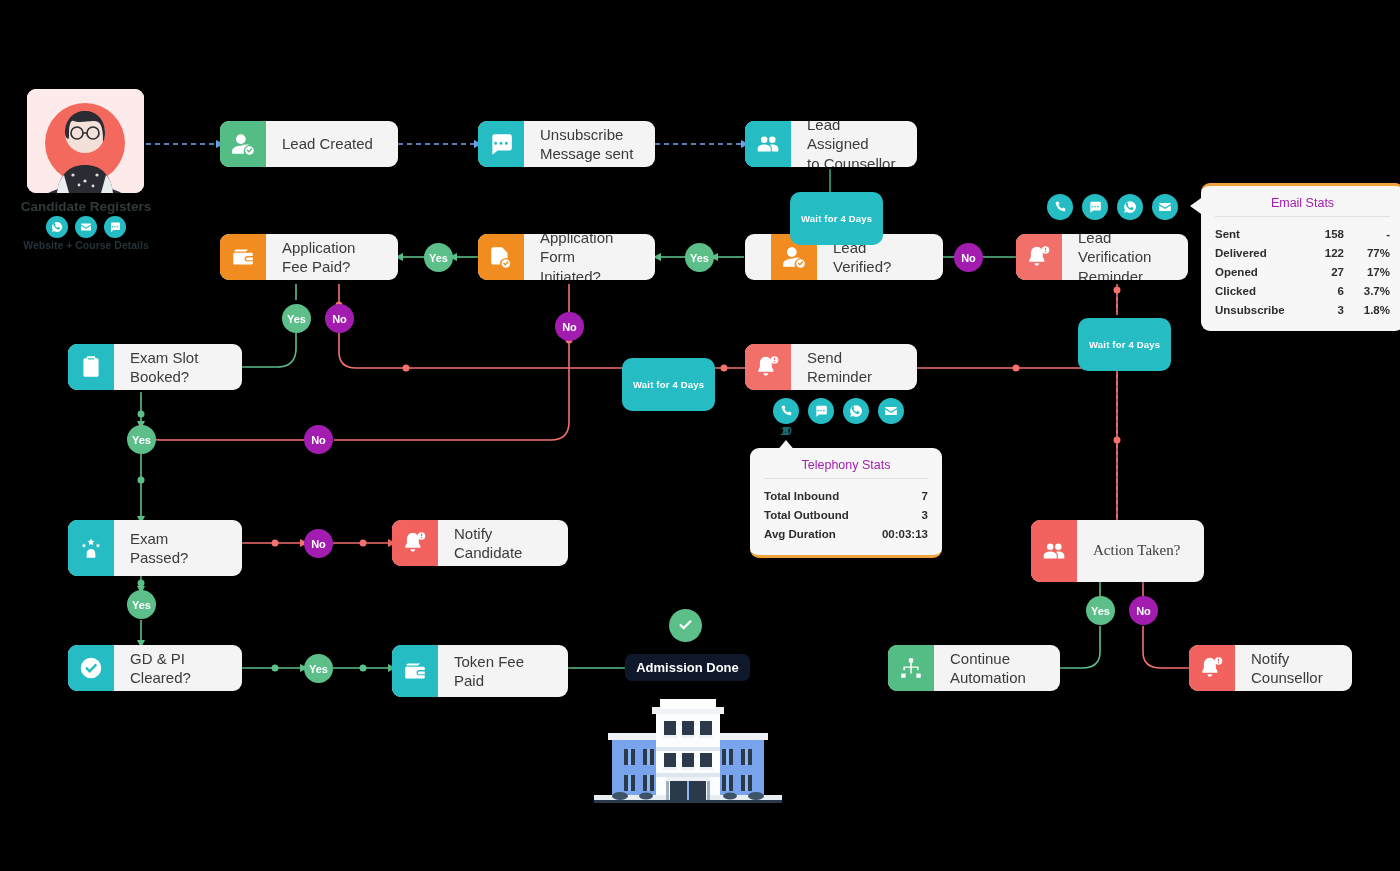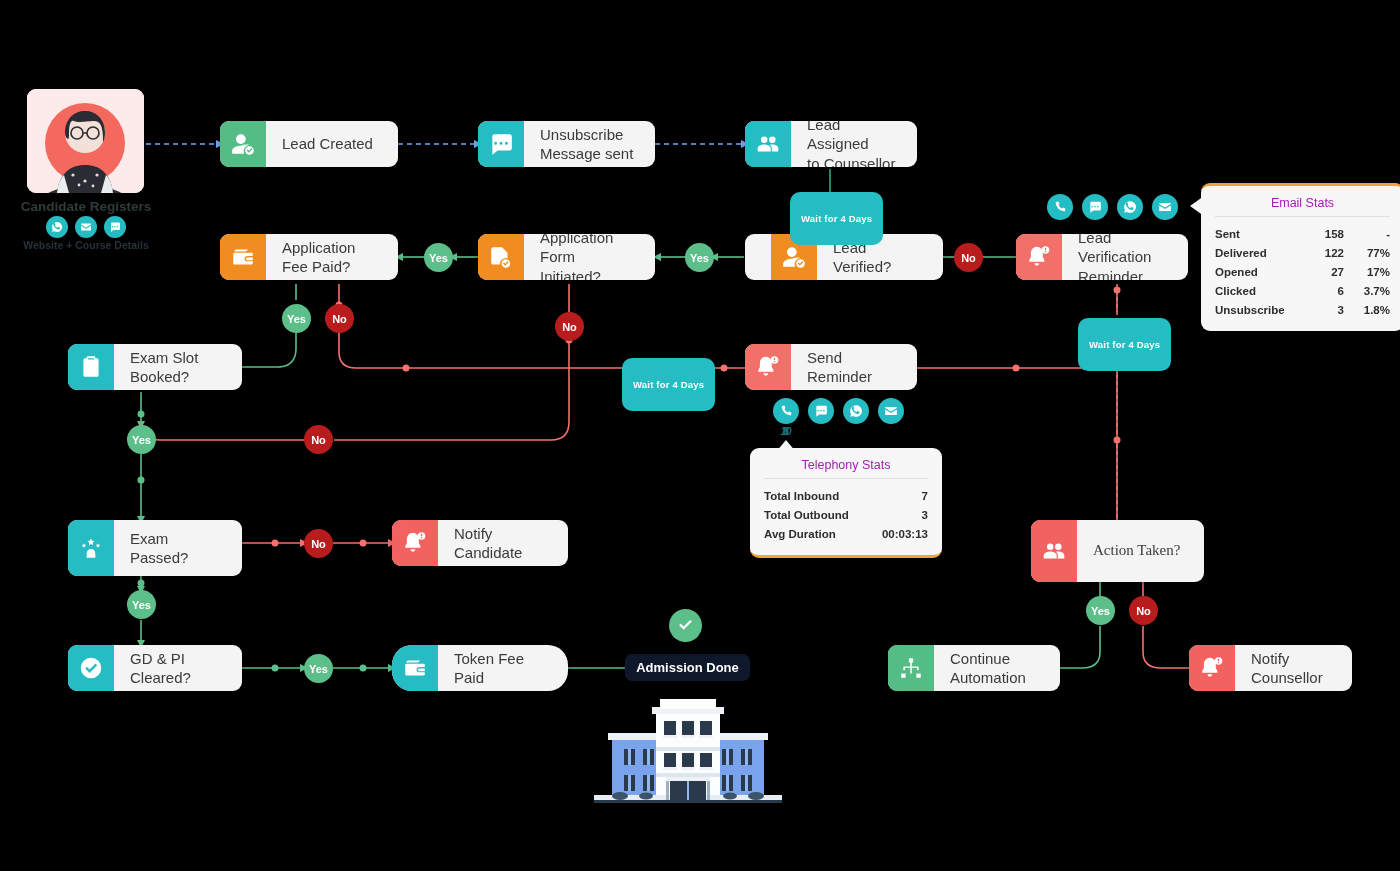--- a/index.html
+++ b/index.html
@@ -20,21 +20,21 @@
   .teal  .ic{background:#25bcc4;}
   .orange .ic{background:#f18c21;}
   .red   .ic{background:#f2635f;}
   .coral .ic{background:#f2706a;}
 
   
   .pill{position:absolute;width:29px;height:29px;border-radius:50%;
         display:flex;align-items:center;justify-content:center;
         font-size:11px;color:#fff;font-weight:600;z-index:6;}
   .pill.yes{background:#5cbf8a;}
-  .pill.no{background:#b91c1c;}
+  .pill.no{background:#a21caf;}
 
   
   .wait{position:absolute;height:19px;border-radius:10px;background:#25bcc4;
         color:#fff;font-size:9.5px;font-weight:700;display:flex;align-items:center;
         justify-content:center;padding:17px 11px;z-index:6;letter-spacing:.2px;}
 
   
   .stats{position:absolute;background:#f7f7f7;border-radius:9px;
          box-shadow:0 3px 8px rgba(0,0,0,.3);padding:10px 14px 12px;z-index:8;}
   .stats.top-accent{border-top:3px solid #f0a33c;}
@@ -351,21 +351,21 @@
 
   <div class="node teal" style="left:68px;top:645px;width:174px;height:46px;">
     <div class="ic">
         <svg viewBox="0 0 24 24">
           <path d="M12 2.5A9.5 9.5 0 1021.5 12 9.5 9.5 0 0012 2.5zm-1.3 14l-4-4 1.6-1.6 2.4 2.4 5.4-5.4 1.6 1.6z"></path>
         </svg>
       </div>
     <div class="tx">GD &amp; PI Cleared?</div>
   </div>
 
-  <div class="node teal" style="left:392px;top:645px;width:176px;height:46px;border-radius:20px;">
+  <div class="node teal" style="left:392px;top:645px;width:176px;height:52px;">
     <div class="ic">
         <svg viewBox="0 0 24 24">
           <path d="M4 7a2 2 0 012-2h11l-2.5 2H6zM3 9a1 1 0 011-1h16a1 1 0 011 1v2h-5a2.5 2.5 0 000 5h5v2a1 1 0 01-1 1H4a1 1 0 01-1-1zm13 3.5h5v2.5h-5a1.25 1.25 0 010-2.5z"></path>
         </svg>
       </div>
     <div class="tx">Token Fee Paid</div>
   </div>
 
   <div class="node green" style="left:888px;top:645px;width:172px;height:46px;">
     <div class="ic">

